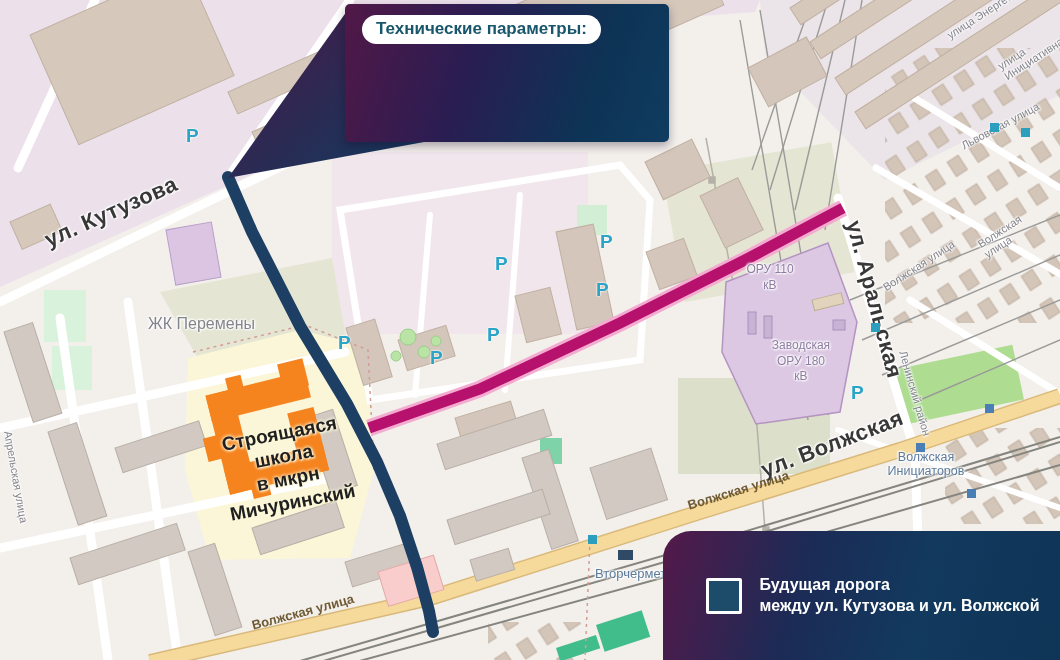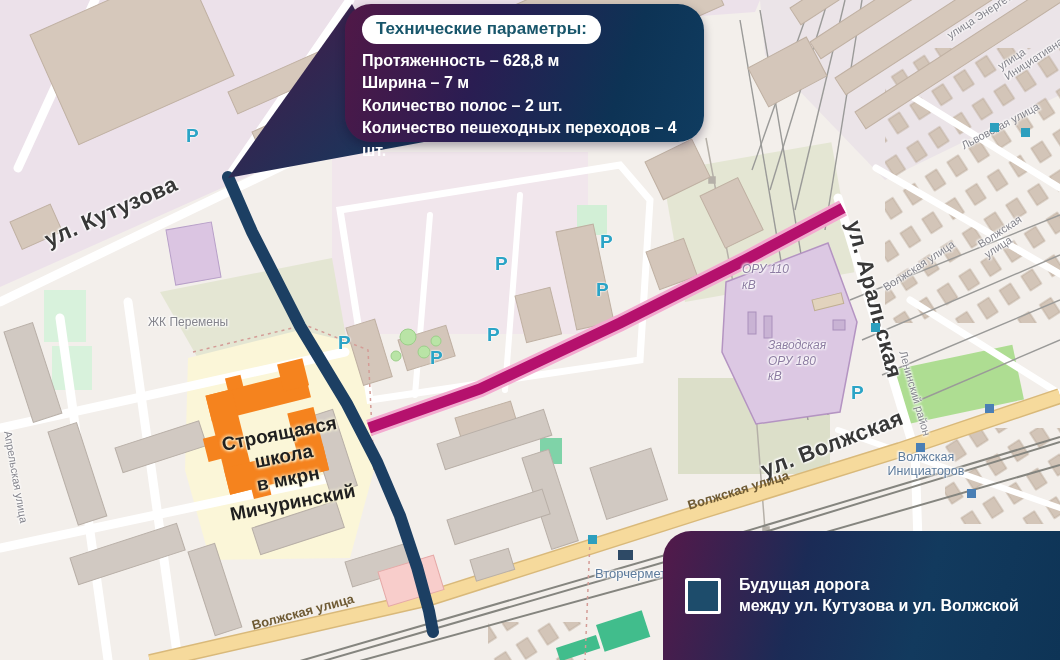--- a/index.html
+++ b/index.html
@@ -7,39 +7,39 @@
          font-family:"Liberation Sans",sans-serif;background:#f3efeb;}
   .stage svg.map{position:absolute;left:0;top:0;}
   
   .lbl{position:absolute;white-space:pre-line;transform-origin:left center;pointer-events:none;}
   .halo{text-shadow:0 0 3px #fff,0 0 3px #fff,1px 1px 2px #fff,-1px -1px 2px #fff;}
   .big{font-size:22px;font-weight:bold;color:#383838;letter-spacing:.5px;}
   .school-lbl{font-size:19px;font-weight:bold;color:#1f1f1f;text-align:center;line-height:1.22;
               text-shadow:0 0 4px #fdf8da,0 0 4px #fdf8da,1px 1px 2px #fdf8da;}
   .gray{font-size:11px;color:#84848c;}
   .blue{font-size:13px;color:#5d7b9c;}
-  .purp{font-size:12px;color:#8d7da2;line-height:1.3;font-style:italic;}
+  .purp{font-size:12px;color:#8d7da2;text-align:center;line-height:1.3;}
   .brown{font-size:13px;font-weight:bold;color:#6e5a33;}
   .p-ico{position:absolute;font-size:19px;font-weight:bold;color:#2ba4c6;
          text-shadow:0 0 2px #fff,0 0 2px #fff;pointer-events:none;}
   .stop{position:absolute;width:9px;height:9px;}
   .stop.teal{background:#2d9fbe;}
   .stop.steel{background:#4a7fb5;}
   
-  .callout{position:absolute;left:345px;top:4px;width:359px;height:138px;border-radius:26px;
+  .callout{position:absolute;left:345px;top:4px;width:324px;height:138px;border-radius:5px;
            background:linear-gradient(108deg,#511847 0%,#2a1d52 38%,#0d3355 75%,#0f3c60 100%);
            box-shadow:0 4px 10px rgba(20,10,40,.35);}
   .callout .pill{display:inline-block;margin:11px 0 6px 17px;padding:4px 14px 5px;
            background:#fff;border-radius:16px;font-size:17px;font-weight:bold;color:#18566b;}
   .callout .lines{padding:0 12px 0 17px;font-size:16px;font-weight:bold;color:#fff;line-height:1.4;}
   
   .legend{position:absolute;left:663px;top:531px;width:397px;height:129px;
           border-top-left-radius:28px;
           background:linear-gradient(105deg,#54194a 0%,#1b2b56 35%,#123a5e 65%,#0e3456 100%);
-          display:flex;flex-direction:column;justify-content:center;gap:13px;padding-left:22px;box-sizing:border-box;}
+          display:flex;flex-direction:row;justify-content:center;gap:13px;padding-left:22px;box-sizing:border-box;}
   .legend .row{display:flex;align-items:center;gap:18px;}
   .legend .sq{width:30px;height:30px;border:3px solid #fff;border-radius:2px;flex:0 0 auto;}
   .legend .txt{font-size:16px;font-weight:bold;color:#fff;line-height:1.28;white-space:pre-line;}
 </style>
 </head>
 <body>
 
 <div class="stage">
 
   <svg class="map" width="1060" height="660" viewBox="0 0 1060 660">
@@ -207,21 +207,21 @@
 
   <div class="lbl big halo" style="left:46px;top:228px;transform:rotate(-24deg);">ул. Кутузова</div>
   <div class="lbl big halo" style="left:853px;top:208px;transform:rotate(75deg);">ул. Аральская</div>
   <div class="lbl big halo" style="left:762px;top:458px;transform:rotate(-21deg);">ул. Волжская</div>
 
   <div class="lbl school-lbl" style="left:200px;top:438px;width:175px;transform:rotate(-11deg);">Строящаяся
 школа
 в мкрн
 Мичуринский</div>
 
-  <div class="lbl gray halo" style="left:148px;top:315px;font-size:12px;">ЖК Перемены</div>
+  <div class="lbl gray halo" style="left:148px;top:315px;font-size:16px;">ЖК Перемены</div>
   <div class="lbl purp halo" style="left:742px;top:262px;width:56px;">ОРУ 110
 кВ</div>
   <div class="lbl purp halo" style="left:768px;top:338px;width:66px;">Заводская
 ОРУ 180
 кВ</div>
   <div class="lbl blue halo" style="left:595px;top:566px;">Вторчермет</div>
   <div class="lbl blue halo" style="left:880px;top:450px;width:92px;text-align:center;font-size:12.5px;">Волжская
 Инициаторов</div>
   <div class="lbl gray halo" style="left:903px;top:345px;transform:rotate(74deg);">Ленинский район</div>
 
@@ -246,24 +246,20 @@
   <span class="stop teal" style="left:990px;top:123px;"></span>
   <span class="stop teal" style="left:1021px;top:128px;"></span>
   <span class="stop teal" style="left:871px;top:323px;"></span>
   <span class="stop teal" style="left:588px;top:535px;"></span>
   <span class="stop steel" style="left:985px;top:404px;"></span>
   <span class="stop steel" style="left:916px;top:443px;"></span>
   <span class="stop steel" style="left:967px;top:489px;"></span>
 
   <div class="callout">
     <span class="pill">Технические параметры:</span>
-    <div class="lines" style="white-space:pre-line;">Протяженность – 628,8 м
-Ширина – 7 м
-Количество полос – 2 шт.
-Количество пешеходных переходов – 4 шт.</div>
   </div>
 
   <div class="legend">
     <div class="row">
       <span class="sq" style="background: rgb(29, 76, 107);"></span>
       <span class="txt">Будущая дорога
 между ул. Кутузова и ул. Волжской</span>
     </div>
   </div>
 

